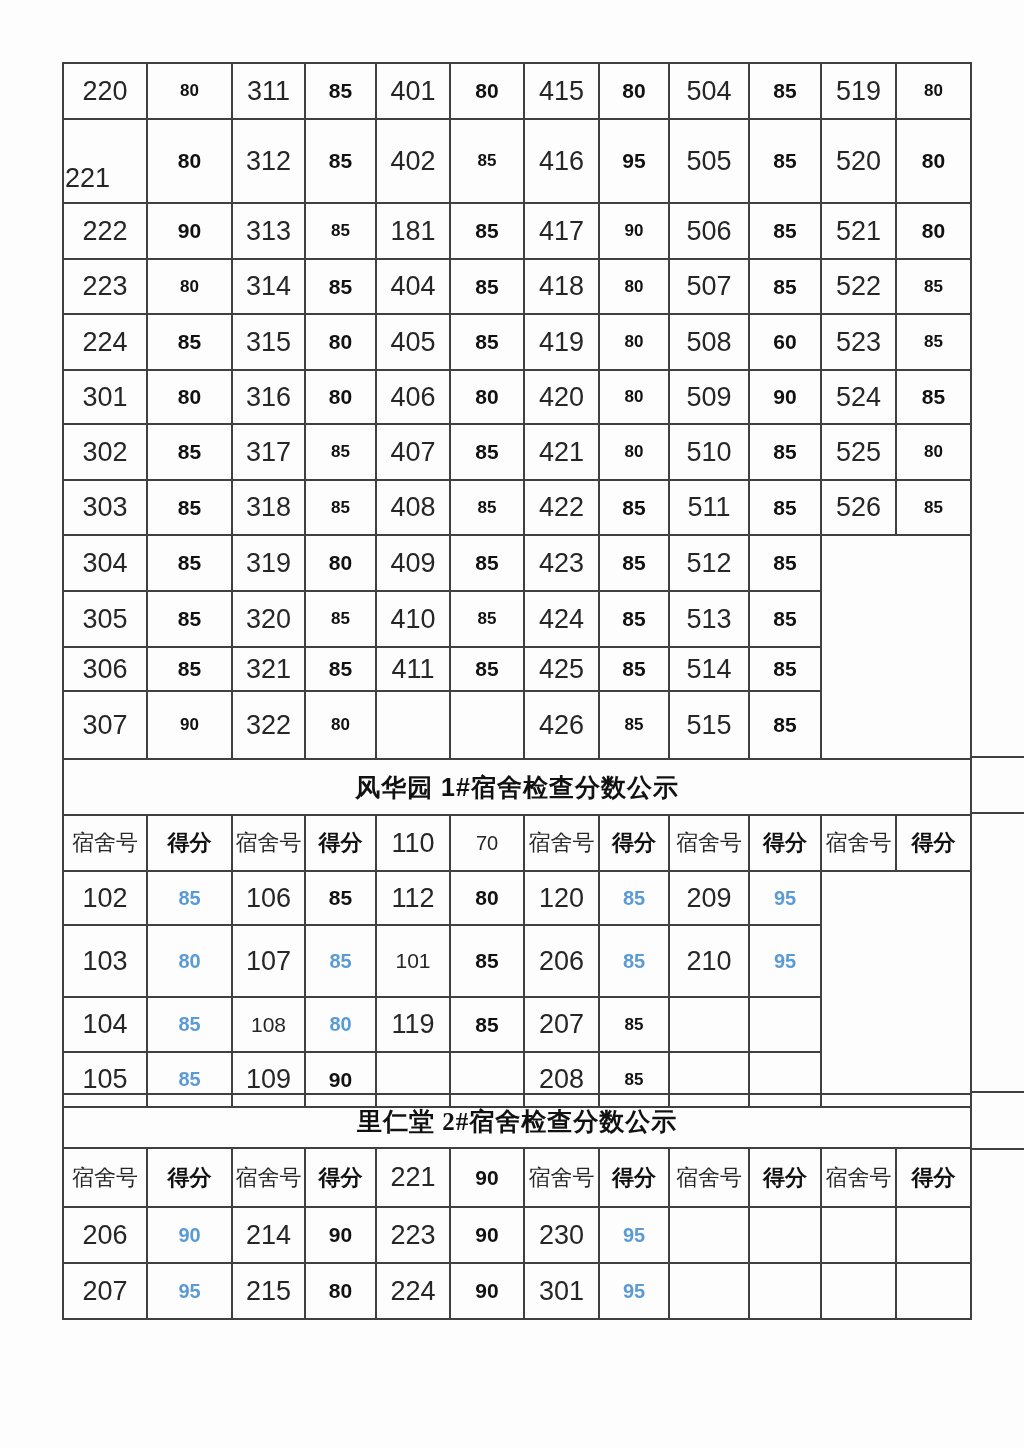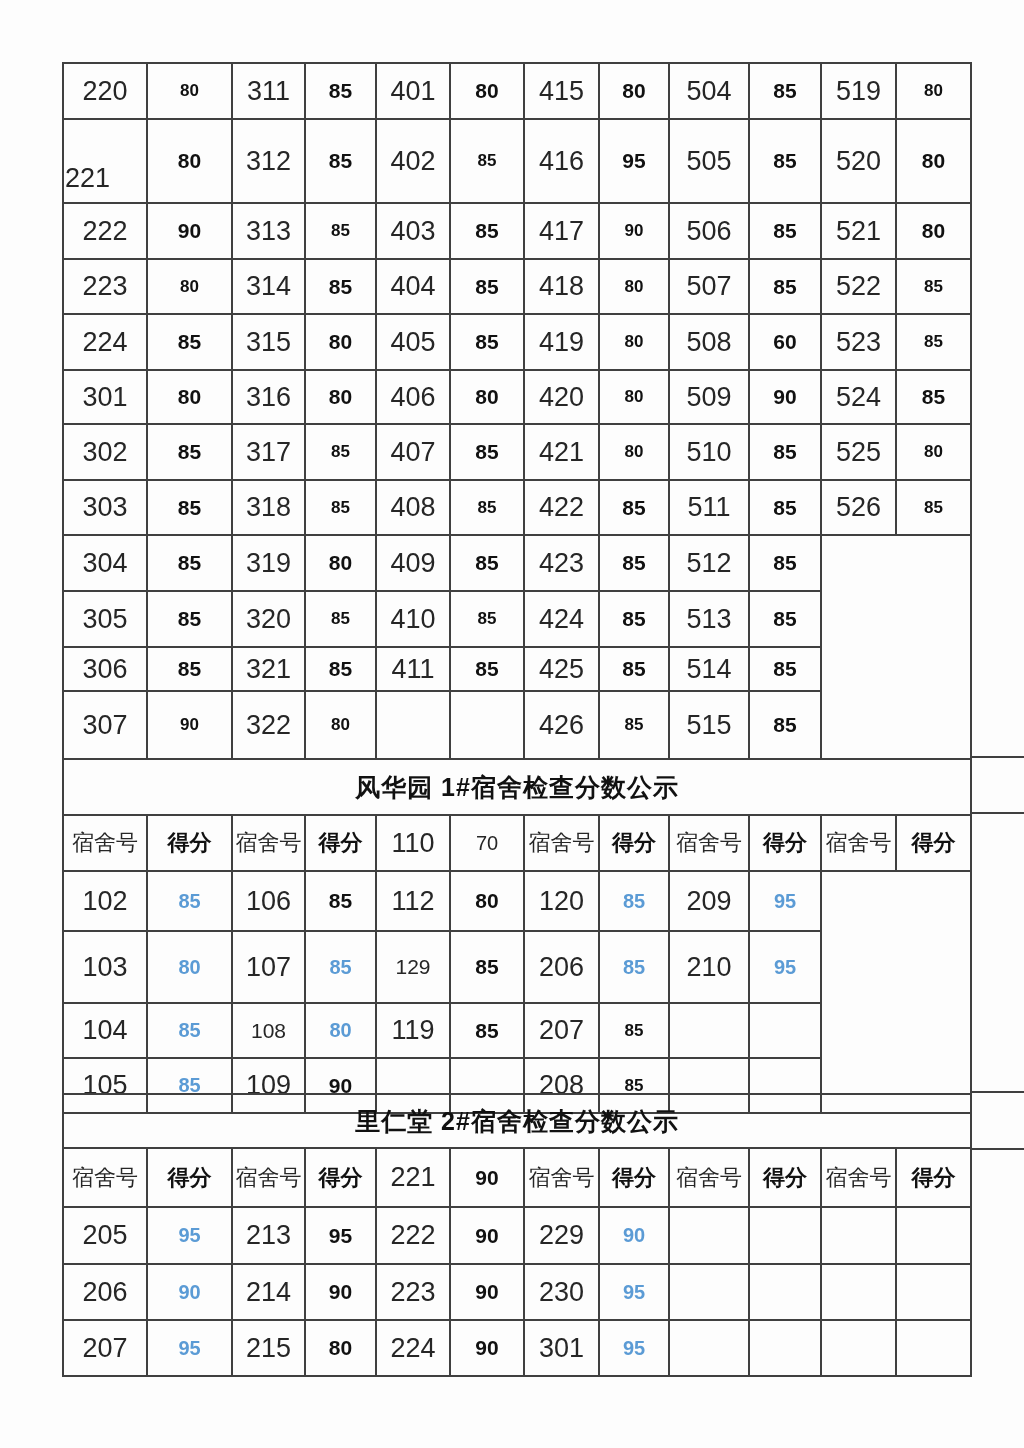--- a/index.html
+++ b/index.html
@@ -78,21 +78,21 @@
           <td class="room">505</td>
           <td class="score">85</td>
           <td class="room">520</td>
           <td class="score">80</td>
         </tr>
         <tr style="height: 56px;">
           <td class="room">222</td>
           <td class="score">90</td>
           <td class="room">313</td>
           <td class="score sm">85</td>
-          <td class="room">403</td>
+          <td class="room">181</td>
           <td class="score">85</td>
           <td class="room">417</td>
           <td class="score sm">90</td>
           <td class="room">506</td>
           <td class="score">85</td>
           <td class="room">521</td>
           <td class="score">80</td>
         </tr>
         <tr style="height: 55px;">
           <td class="room">223</td>
@@ -242,39 +242,39 @@
           <td class="hscore">得分</td>
           <td class="room">110</td>
           <td class="plain">70</td>
           <td class="hlabel">宿舍号</td>
           <td class="hscore">得分</td>
           <td class="hlabel">宿舍号</td>
           <td class="hscore">得分</td>
           <td class="hlabel">宿舍号</td>
           <td class="hscore">得分</td>
         </tr>
-        <tr style="height: 60px;">
+        <tr style="height: 54px;">
           <td class="room">102</td>
           <td class="sblue">85</td>
           <td class="room">106</td>
           <td class="score">85</td>
           <td class="room">112</td>
           <td class="score">80</td>
           <td class="room">120</td>
           <td class="sblue">85</td>
           <td class="room">209</td>
           <td class="sblue">95</td>
           <td class="merged" colspan="2" rowspan="4"></td>
         </tr>
         <tr style="height: 72px;">
           <td class="room">103</td>
           <td class="sblue">80</td>
           <td class="room">107</td>
           <td class="sblue">85</td>
-          <td class="room sm">129</td>
+          <td class="room sm">101</td>
           <td class="score">85</td>
           <td class="room">206</td>
           <td class="sblue">85</td>
           <td class="room">210</td>
           <td class="sblue">95</td>
         </tr>
         <tr style="height: 55px;">
           <td class="room">104</td>
           <td class="sblue">85</td>
           <td class="room sm">108</td>
@@ -310,50 +310,36 @@
       <col style="width:74px">
         <col style="width:74px">
         <col style="width:75px">
         <col style="width:70px">
       <col style="width:80px">
         <col style="width:72px">
         <col style="width:75px">
         <col style="width:75px">
     </colgroup>
     <tbody>
-        <tr style="height: 54px;">
+        <tr style="height: 54px; font-family: Liberation Serif, serif;">
           <td class="title" colspan="12">里仁堂 2#宿舍检查分数公示</td>
         </tr>
         <tr style="height: 59px;">
           <td class="hlabel">宿舍号</td>
           <td class="hscore">得分</td>
           <td class="hlabel">宿舍号</td>
           <td class="hscore">得分</td>
           <td class="room">221</td>
           <td class="score">90</td>
           <td class="hlabel">宿舍号</td>
           <td class="hscore">得分</td>
           <td class="hlabel">宿舍号</td>
           <td class="hscore">得分</td>
           <td class="hlabel">宿舍号</td>
           <td class="hscore">得分</td>
-        </tr>
-        <tr style="height: 57px;">
-          <td class="room">205</td>
-          <td class="sblue">95</td>
-          <td class="room">213</td>
-          <td class="score">95</td>
-          <td class="room">222</td>
-          <td class="score">90</td>
-          <td class="room">229</td>
-          <td class="sblue">90</td>
-          <td></td>
-          <td></td>
-          <td></td>
-          <td></td>
         </tr>
         <tr style="height: 56px;">
           <td class="room">206</td>
           <td class="sblue">90</td>
           <td class="room">214</td>
           <td class="score">90</td>
           <td class="room">223</td>
           <td class="score">90</td>
           <td class="room">230</td>
           <td class="sblue">95</td>

